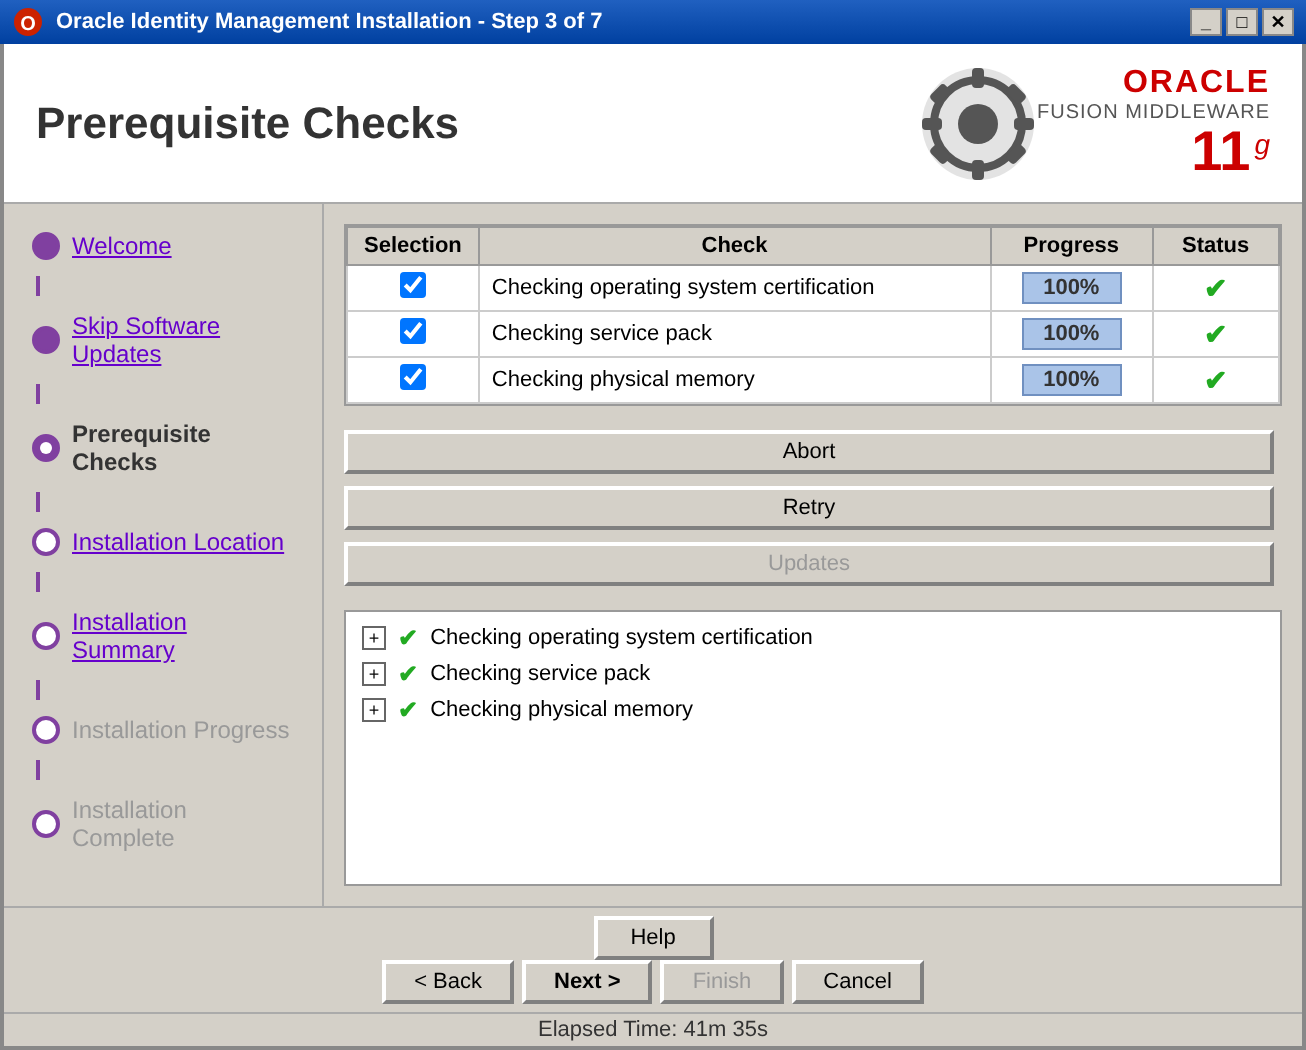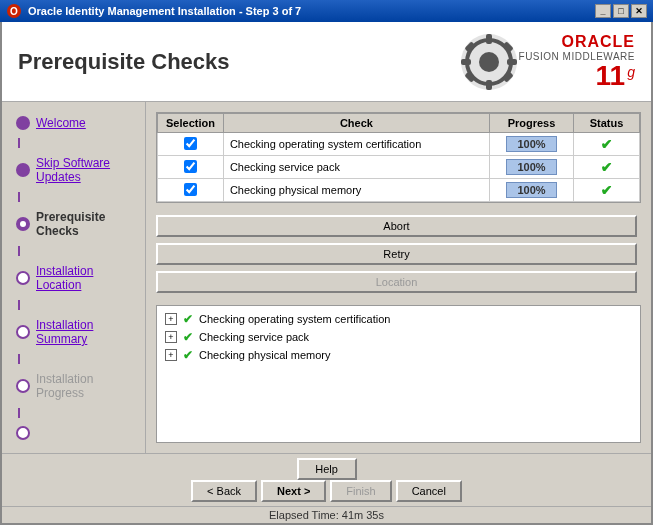--- a/index.html
+++ b/index.html
@@ -120,21 +120,21 @@
 
     
     .content {
       display: flex;
       flex: 1;
       overflow: hidden;
     }
 
     
     .sidebar {
-      width: 144px;
+      width: 160px;
       padding: 12px 10px;
       border-right: 1px solid #aaa;
       background: #d4d0c8;
       display: flex;
       flex-direction: column;
       gap: 6px;
     }
     .sidebar-item {
       display: flex;
       align-items: center;
@@ -443,20 +443,21 @@
       <div class="sidebar-item">
         <div class="sidebar-dot"></div>
         <span class="sidebar-label disabled">Installation Progress</span>
       </div>
       <div class="sidebar-connector">
           <div class="connector-line"></div>
         </div>
 
       <div class="sidebar-item">
         <div class="sidebar-dot"></div>
+        <span class="sidebar-label disabled">Installation Complete</span>
       </div>
     </div>
 
     <div class="main-panel">
 
       <div class="check-table">
         <table>
           <thead>
             <tr>
               <th>Selection</th>
@@ -484,21 +485,21 @@
                 <td class="center"><div class="progress-bar">100%</div></td>
                 <td class="center"><span class="check-icon">✔</span></td>
               </tr>
             </tbody>
         </table>
       </div>
 
       <div class="table-buttons">
         <button class="btn">Abort</button>
         <button class="btn">Retry</button>
-        <button class="btn disabled" disabled="">Location</button>
+        <button class="btn disabled" disabled="">Updates</button>
       </div>
 
       <div class="log-area" id="log-area">
       <div class="log-item">
             <div class="log-expand">+</div>
             <span class="log-check">✔</span>
             <span>Checking operating system certification</span>
           </div>
           <div class="log-item">
             <div class="log-expand">+</div>

